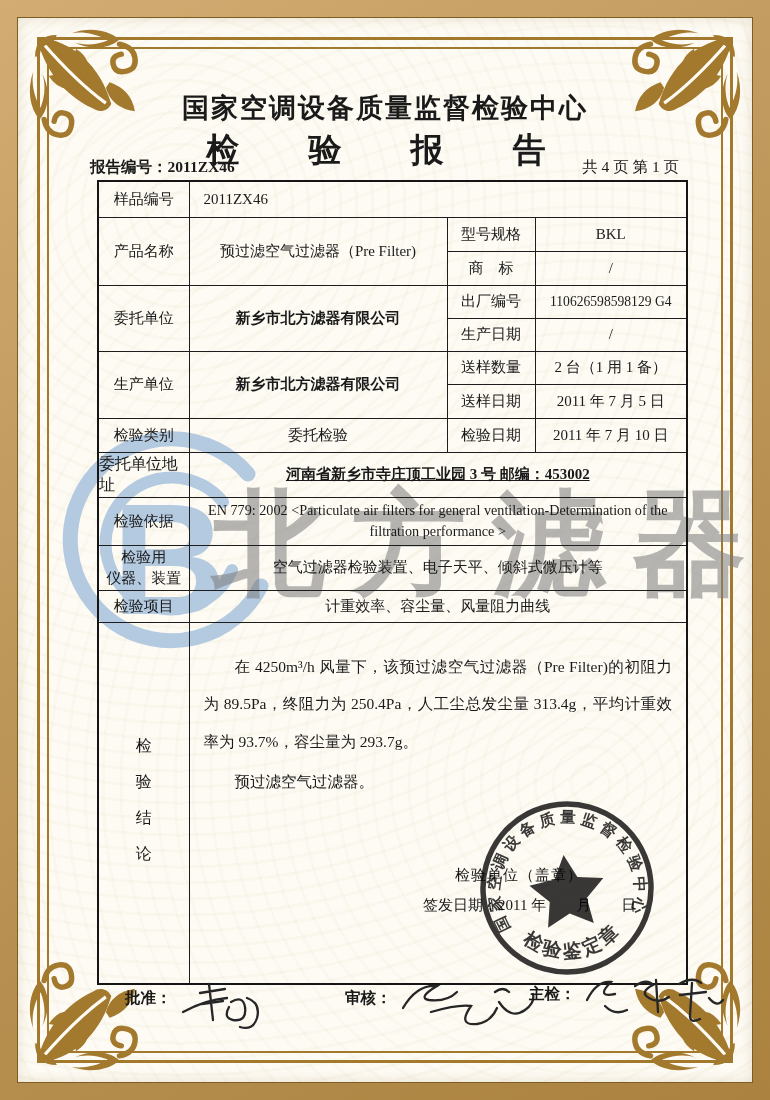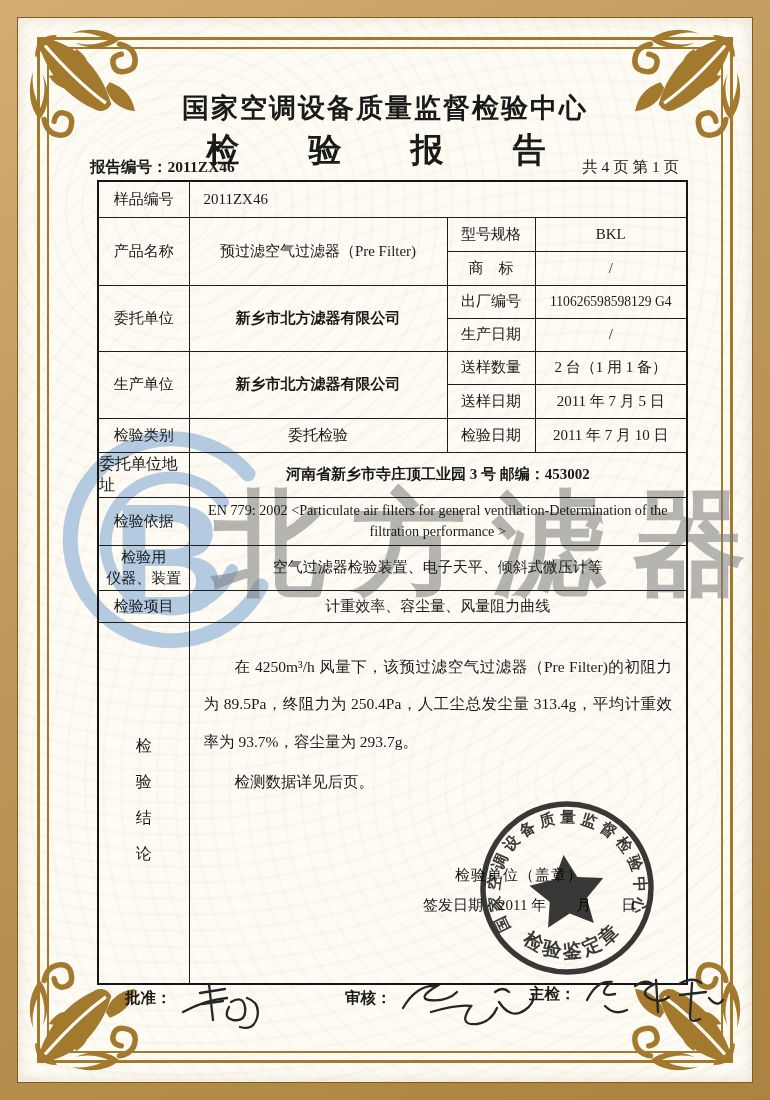--- a/index.html
+++ b/index.html
@@ -176,21 +176,21 @@
       <td class="val">2011 年 7 月 5 日</td>
     </tr>
     <tr style="height:34px">
       <td class="lbl">检验类别</td>
       <td class="val">委托检验</td>
       <td class="lbl">检验日期</td>
       <td class="val">2011 年 7 月 10 日</td>
     </tr>
     <tr style="height:34px">
       <td class="lbl-sm">委托单位地址</td>
-      <td class="val" colspan="3" style="font-weight:600;">河南省新乡市寺庄顶工业园 3 号 邮编：453002</td>
+      <td class="val" colspan="3" style="font-weight:600;text-decoration:underline;">河南省新乡市寺庄顶工业园 3 号 邮编：453002</td>
     </tr>
     <tr style="height:48px">
       <td class="lbl">检验依据</td>
       <td class="basis" colspan="3">EN 779: 2002 &lt;Particulate air filters for general ventilation-Determination of the filtration performance &gt;</td>
     </tr>
     <tr style="height:45px">
       <td class="lbl two-line">
         <div>检验用</div>
         <div>仪器、装置</div>
       </td>
@@ -204,21 +204,21 @@
       <td class="concl-lbl">
         <div class="concl-chars">
           <span>检</span>
           <span>验</span>
           <span>结</span>
           <span>论</span>
         </div>
       </td>
       <td class="concl-cell" colspan="3">
         <p class="concl-p concl-p1">在 4250m³/h 风量下，该预过滤空气过滤器（Pre Filter)的初阻力为 89.5Pa，终阻力为 250.4Pa，人工尘总发尘量 313.4g，平均计重效率为 93.7%，容尘量为 293.7g。</p>
-        <p class="concl-p concl-p2">检测数据详见后页。</p>
+        <p class="concl-p concl-p2">预过滤空气过滤器。</p>
       </td>
     </tr>
   </tbody>
     </table>
 
   <div class="seal-unit">检验单位（盖章）</div>
   <div class="issue-date">签发日期：2011 年　　月　　日</div>
 
   <svg class="stamp" width="204" height="204" viewBox="-102 -102 204 204">
     <g opacity="0.84" fill="#141414" stroke="none">

